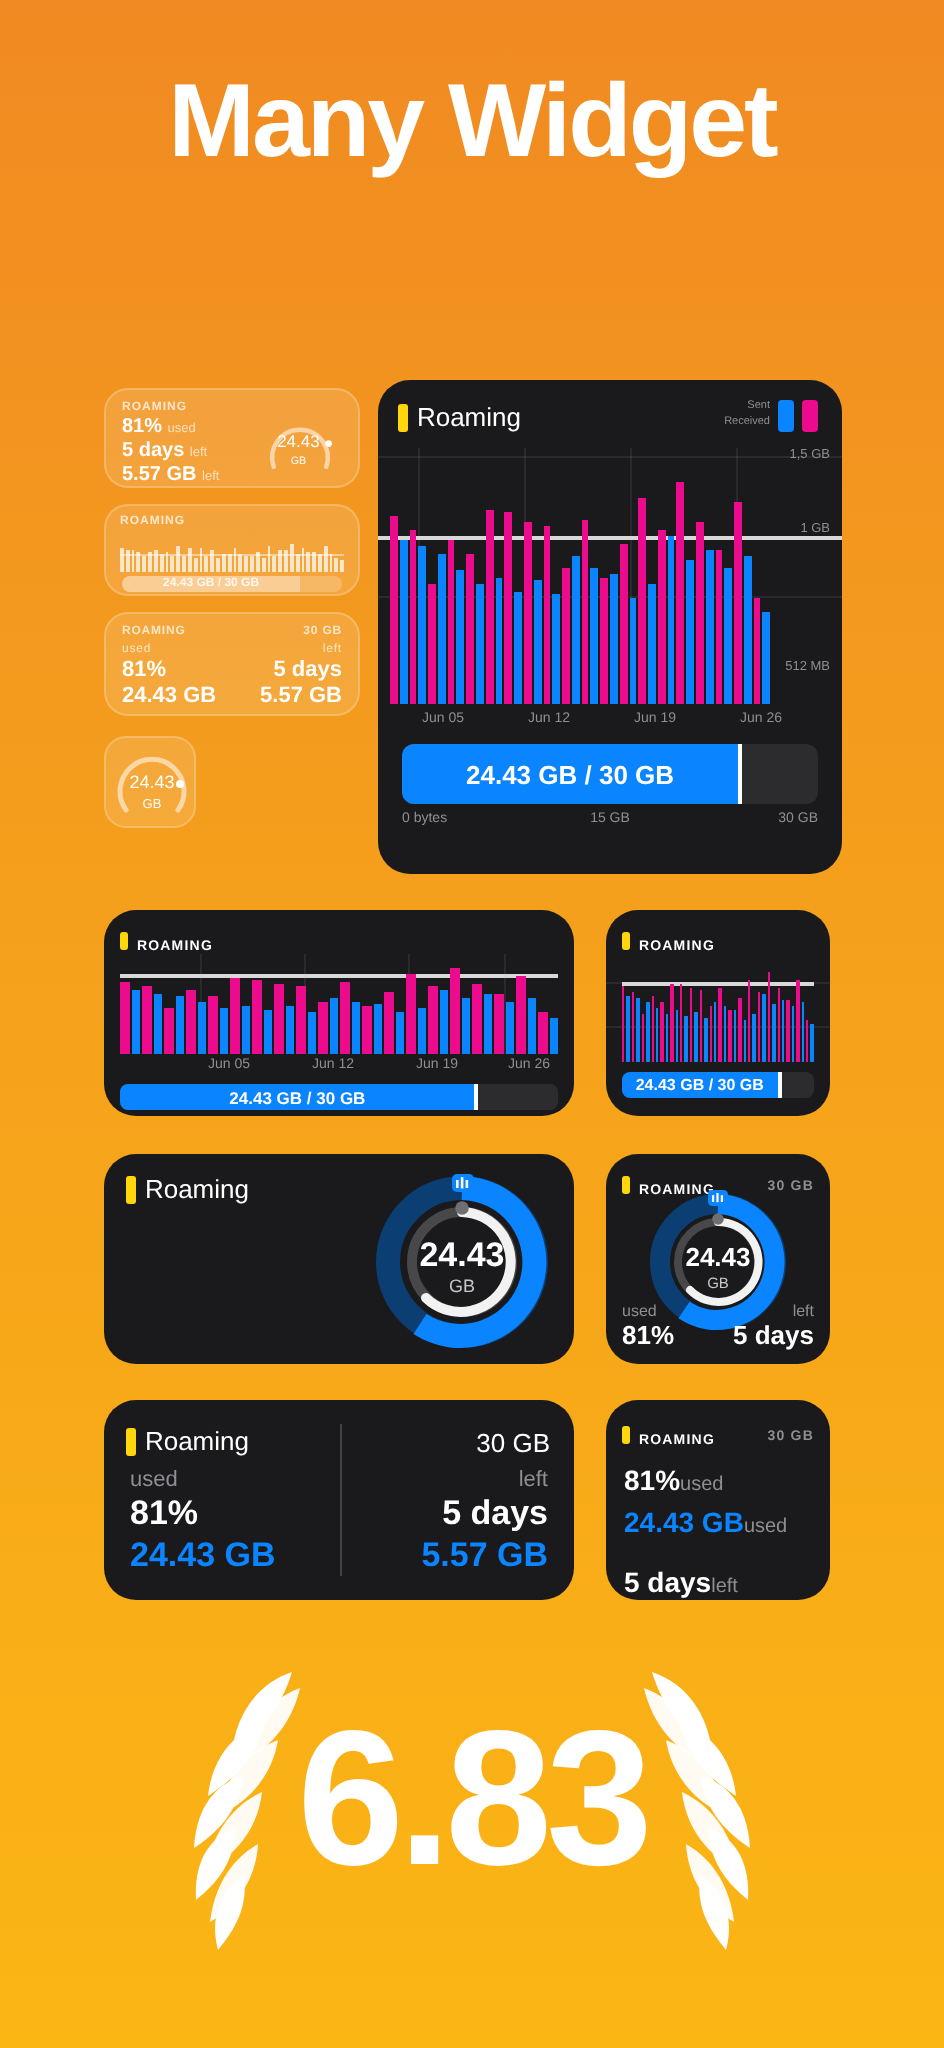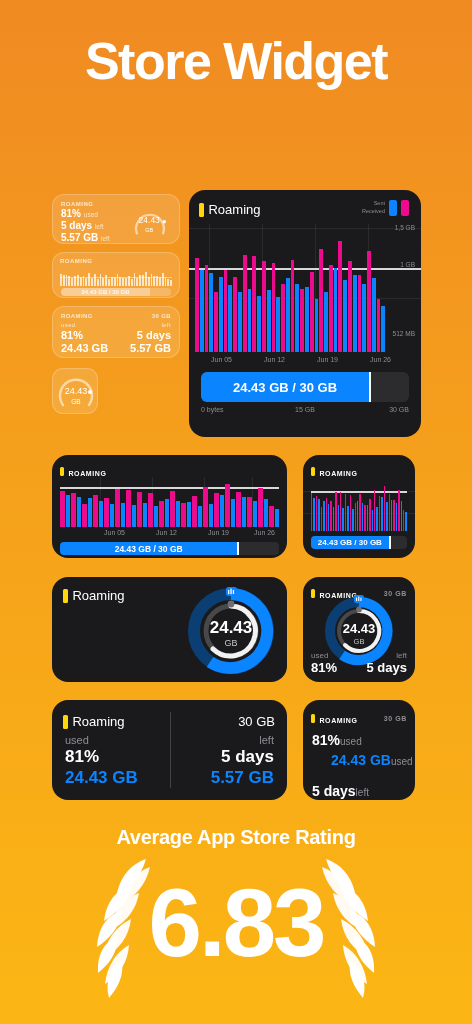--- a/index.html
+++ b/index.html
@@ -129,21 +129,21 @@
   #rating .num{
     position:absolute; left:0; right:0; top:24px;
     color:#fff; font-size:96px; font-weight:bold; letter-spacing:-3px; line-height:1;
   }
   #rating svg{ position:absolute; left:50%; top:0; transform:translateX(-50%); }
 </style>
 </head>
 <body>
 
 <div class="headline">
-  <span>Store Widget</span>
+  <span>Many Widget</span>
 </div>
 
 <div id="stack">
 
   <div class="w-orange ow1">
     <div class="hdr">ROAMING</div>
     <div class="ln">
       <span>81%</span>
       <small>used</small>
     </div>
@@ -543,30 +543,29 @@
   <div style="display:flex;justify-content:space-between;align-items:center;padding:9px 8px 0 8px;">
     <span>
       <span class="ylabel sm"></span>
       <span class="ttl caps">ROAMING</span>
     </span>
     <span class="ttl caps muted">30 GB</span>
   </div>
   <div style="position:absolute;left:9px;top:30px;">
     <div style="font-size:14px;font-weight:bold;color:#fff;line-height:1.45;">
       <span>81%</span><span class="muted" style="font-size:10px;font-weight:normal;">used</span></div>
-    <div style="font-size:14px;font-weight:bold;line-height:1.45;margin-left:19px;" class="blue">
+    <div style="font-size:14px;font-weight:bold;line-height:1.45;" class="blue">
       <span>24.43 GB</span><span class="muted" style="font-size:10px;font-weight:normal;">used</span></div>
     <div style="font-size:14px;font-weight:bold;color:#fff;line-height:1.45;margin-top:10px;">
       <span>5 days</span><span class="muted" style="font-size:10px;font-weight:normal;">left</span></div>
 
   </div>
 </div>
 
 <div id="rating">
-  <div class="rt">Average App Store Rating</div>
   <div class="wreath">
     <svg width="320" height="148" viewBox="0 0 320 148">
       <g fill="#ffffff">
         <g id="lf">
           <path d="M70 8 C52 14 42 30 40 48 C52 40 64 28 70 8Z"></path>
           <path d="M56 34 C40 38 30 52 28 70 C40 62 52 52 56 34Z"></path>
           <path d="M46 60 C30 64 22 78 21 96 C33 88 43 78 46 60Z"></path>
           <path d="M42 86 C27 91 21 105 22 122 C33 113 41 103 42 86Z"></path>
           <path d="M46 110 C33 118 29 132 33 147 C42 136 48 125 46 110Z"></path>
           <path d="M74 16 C70 34 58 48 42 54 C46 36 58 22 74 16Z" opacity=".95"></path>

